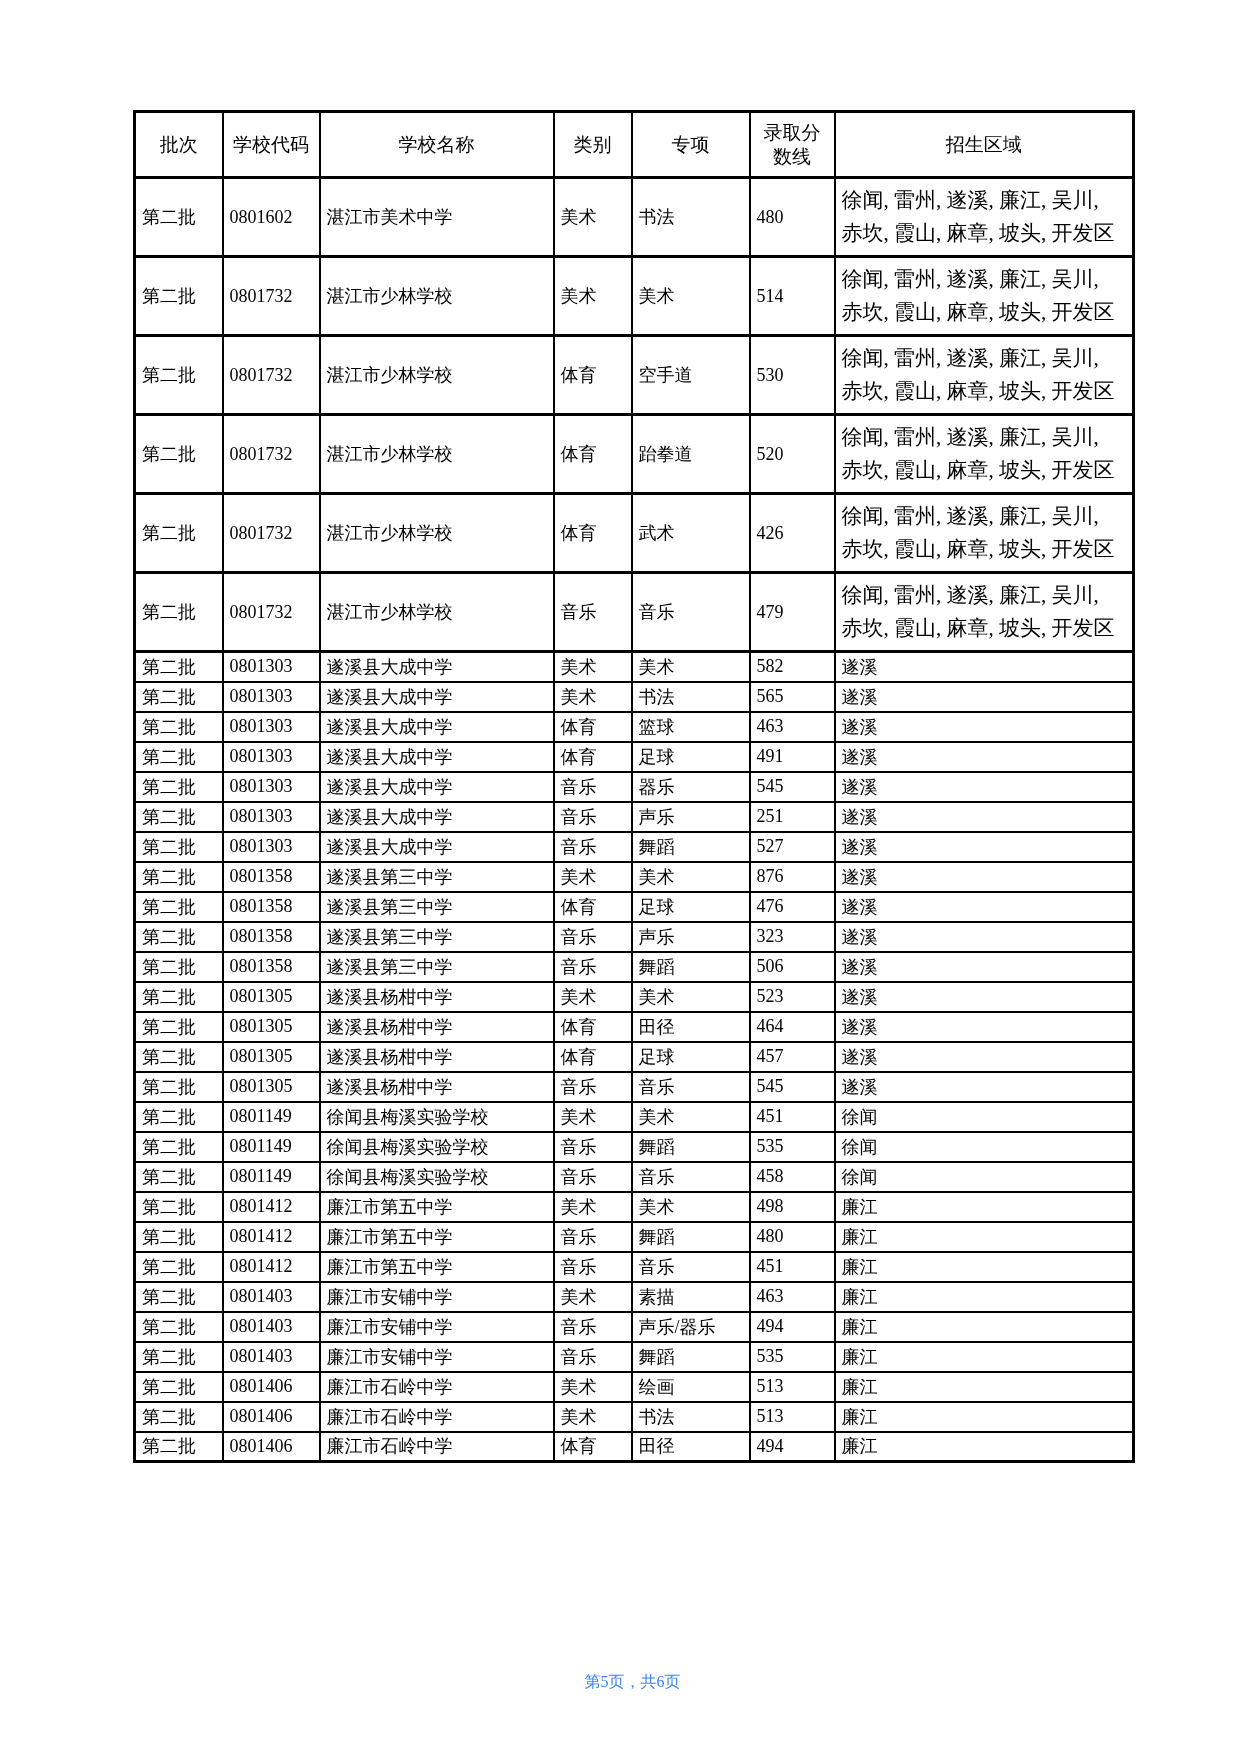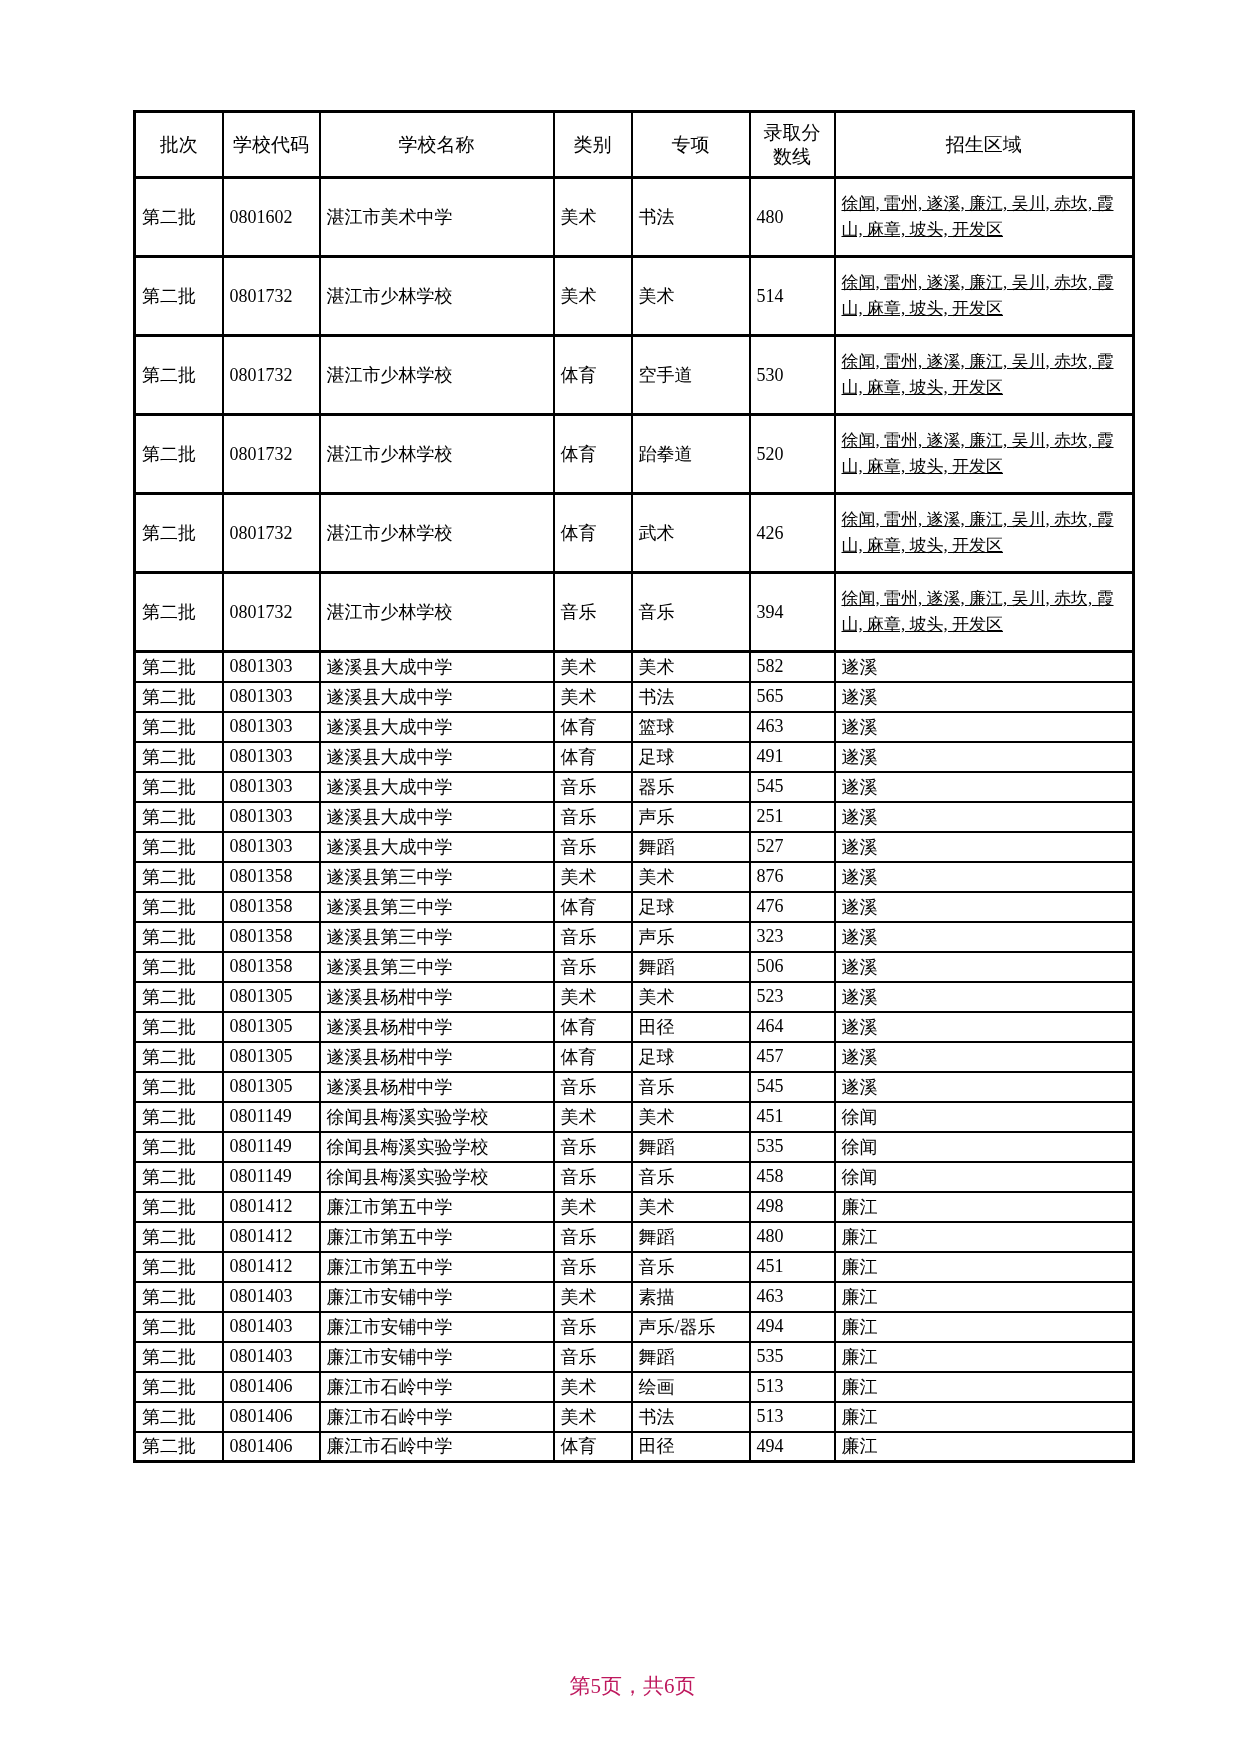--- a/index.html
+++ b/index.html
@@ -48,34 +48,33 @@
     padding: 1px 4px 1px 6px;
     white-space: nowrap;
   }
   .score-table tbody tr.tall td {
     height: 79px;
     border-top: 3px solid #000000;
     border-bottom: 3px solid #000000;
   }
   .score-table tbody tr.tall td.cell-region {
     white-space: normal;
-    font-size: 17px;
+    font-size: 21px;
     line-height: 1.55;
     padding-right: 15px;
     word-break: break-all;
-    text-decoration: underline;
   }
   .page-footer {
     position: absolute;
     left: 133px;
     top: 1672px;
     width: 999px;
     text-align: center;
-    font-size: 21px;
-    color: #be185d;
+    font-size: 16px;
+    color: #3b82f6;
   }
   
   col.c-batch     { width: 88px; }
   col.c-code      { width: 97px; }
   col.c-school    { width: 234px; }
   col.c-category  { width: 78px; }
   col.c-specialty { width: 118px; }
   col.c-score     { width: 85px; }
   col.c-region    { width: 299px; }
 </style>
@@ -150,21 +149,21 @@
           <td class="cell-specialty">武术</td>
           <td class="cell-score">426</td>
           <td class="cell-region">徐闻, 雷州, 遂溪, 廉江, 吴川, 赤坎, 霞山, 麻章, 坡头, 开发区</td>
         </tr>
         <tr class="tall">
           <td class="cell-batch">第二批</td>
           <td class="cell-code">0801732</td>
           <td class="cell-school">湛江市少林学校</td>
           <td class="cell-category">音乐</td>
           <td class="cell-specialty">音乐</td>
-          <td class="cell-score">394</td>
+          <td class="cell-score">479</td>
           <td class="cell-region">徐闻, 雷州, 遂溪, 廉江, 吴川, 赤坎, 霞山, 麻章, 坡头, 开发区</td>
         </tr>
         <tr>
           <td class="cell-batch">第二批</td>
           <td class="cell-code">0801303</td>
           <td class="cell-school">遂溪县大成中学</td>
           <td class="cell-category">美术</td>
           <td class="cell-specialty">美术</td>
           <td class="cell-score">582</td>
           <td class="cell-region">遂溪</td>

